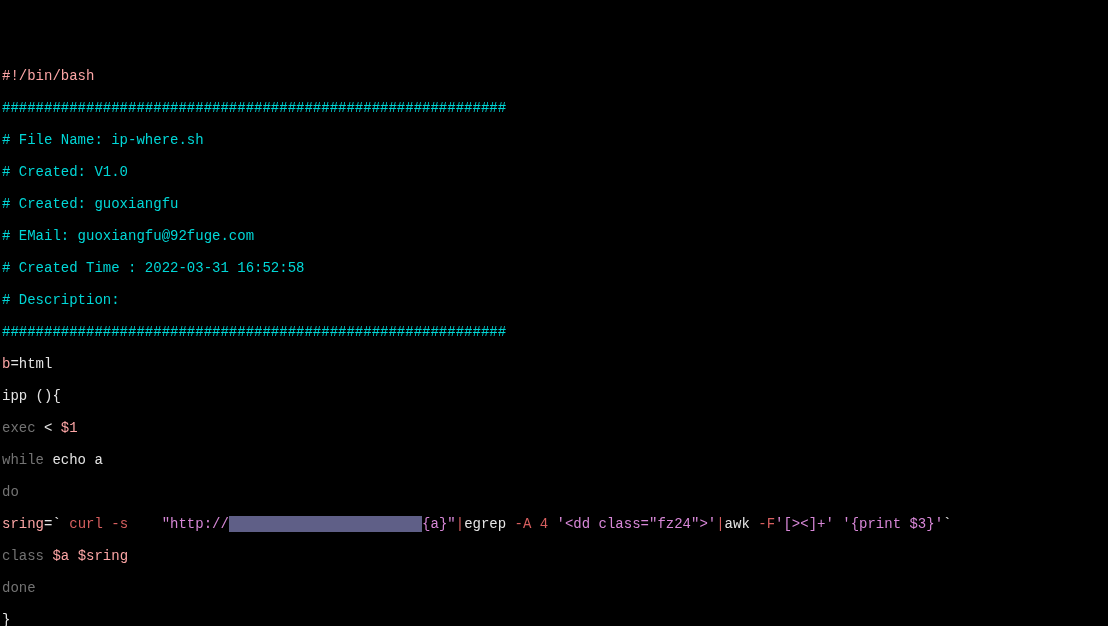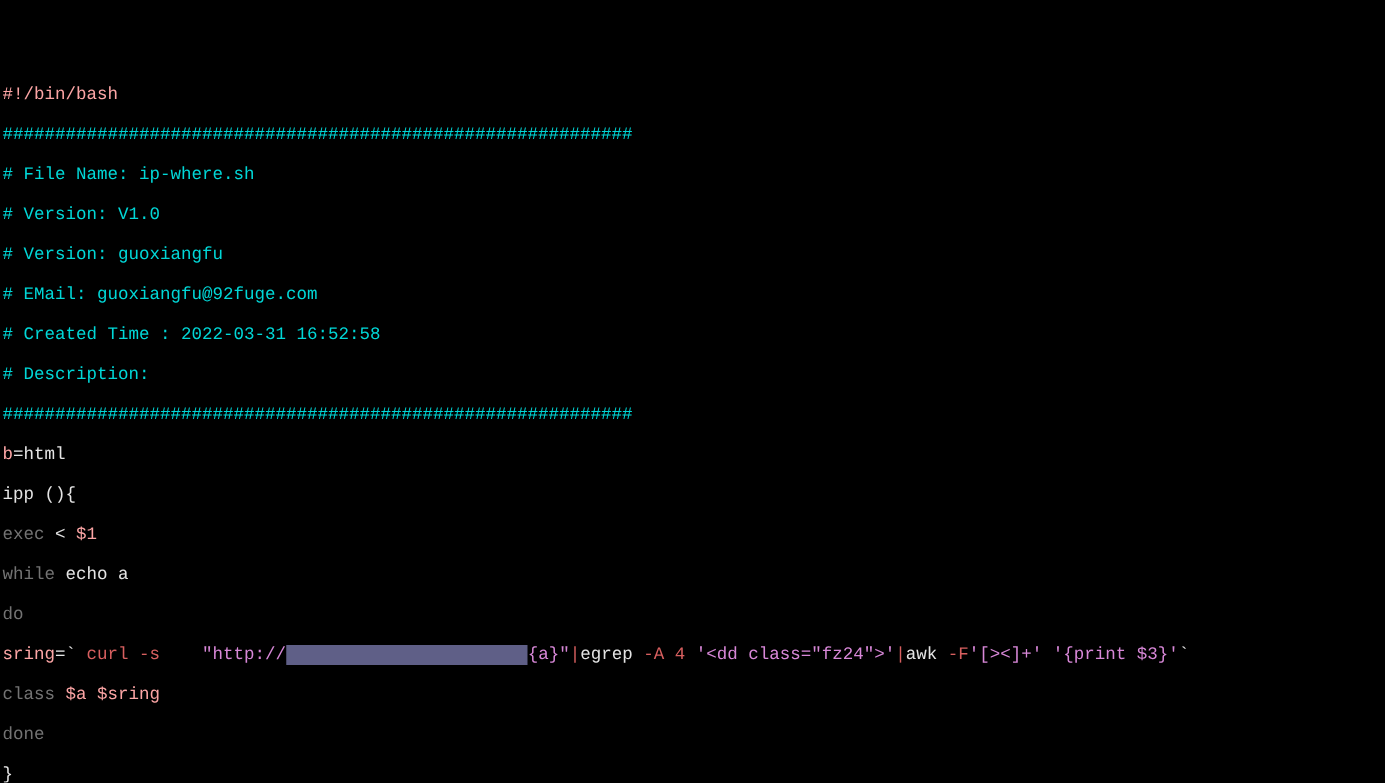--- a/index.html
+++ b/index.html
@@ -24,22 +24,22 @@
   .line { display: block; }
 </style>
 </head>
 <body>
 
 
 
 <span class="line"><span class="c-teal">#!/bin/bash</span></span>
 <span class="line"><span class="c-cyan">############################################################</span></span>
 <span class="line"><span class="c-cyan"># File Name: ip-where.sh</span></span>
-<span class="line"><span class="c-cyan"># Version: V1.0</span></span>
-<span class="line"><span class="c-cyan"># Version: guoxiangfu</span></span>
+<span class="line"><span class="c-cyan"># Created: V1.0</span></span>
+<span class="line"><span class="c-cyan"># Created: guoxiangfu</span></span>
 <span class="line"><span class="c-cyan"># EMail: guoxiangfu@92fuge.com</span></span>
 <span class="line"><span class="c-cyan"># Created Time : 2022-03-31 16:52:58</span></span>
 <span class="line"><span class="c-cyan"># Description:</span></span>
 <span class="line"><span class="c-cyan">############################################################</span></span>
 <span class="line"><span class="c-teal">b</span><span class="c-white">=</span><span class="c-white">html</span></span>
 <span class="line"><span class="c-white">ipp (){</span></span>
 <span class="line"><span class="c-yellow">exec</span><span class="c-white"> &lt; </span><span class="c-teal">$1</span></span>
 <span class="line"><span class="c-yellow">while</span><span class="c-white"> echo</span><span class="c-white"> a</span></span>
 <span class="line"><span class="c-yellow">do</span></span>
 <span class="line"><span class="c-teal">sring</span><span class="c-white">=`</span><span class="c-red"> curl -s    </span><span class="c-mag">"http://</span><span class="bg-hl">                       </span><span class="c-mag">{a}"</span><span class="c-red">|</span><span class="c-white">egrep</span><span class="c-red"> -A 4 </span><span class="c-mag">'&lt;dd class="fz24"&gt;'</span><span class="c-red">|</span><span class="c-white">awk</span><span class="c-red"> -F</span><span class="c-mag">'[&gt;&lt;]+'</span><span class="c-mag"> '{print $3}'</span><span class="c-white">`</span></span>

